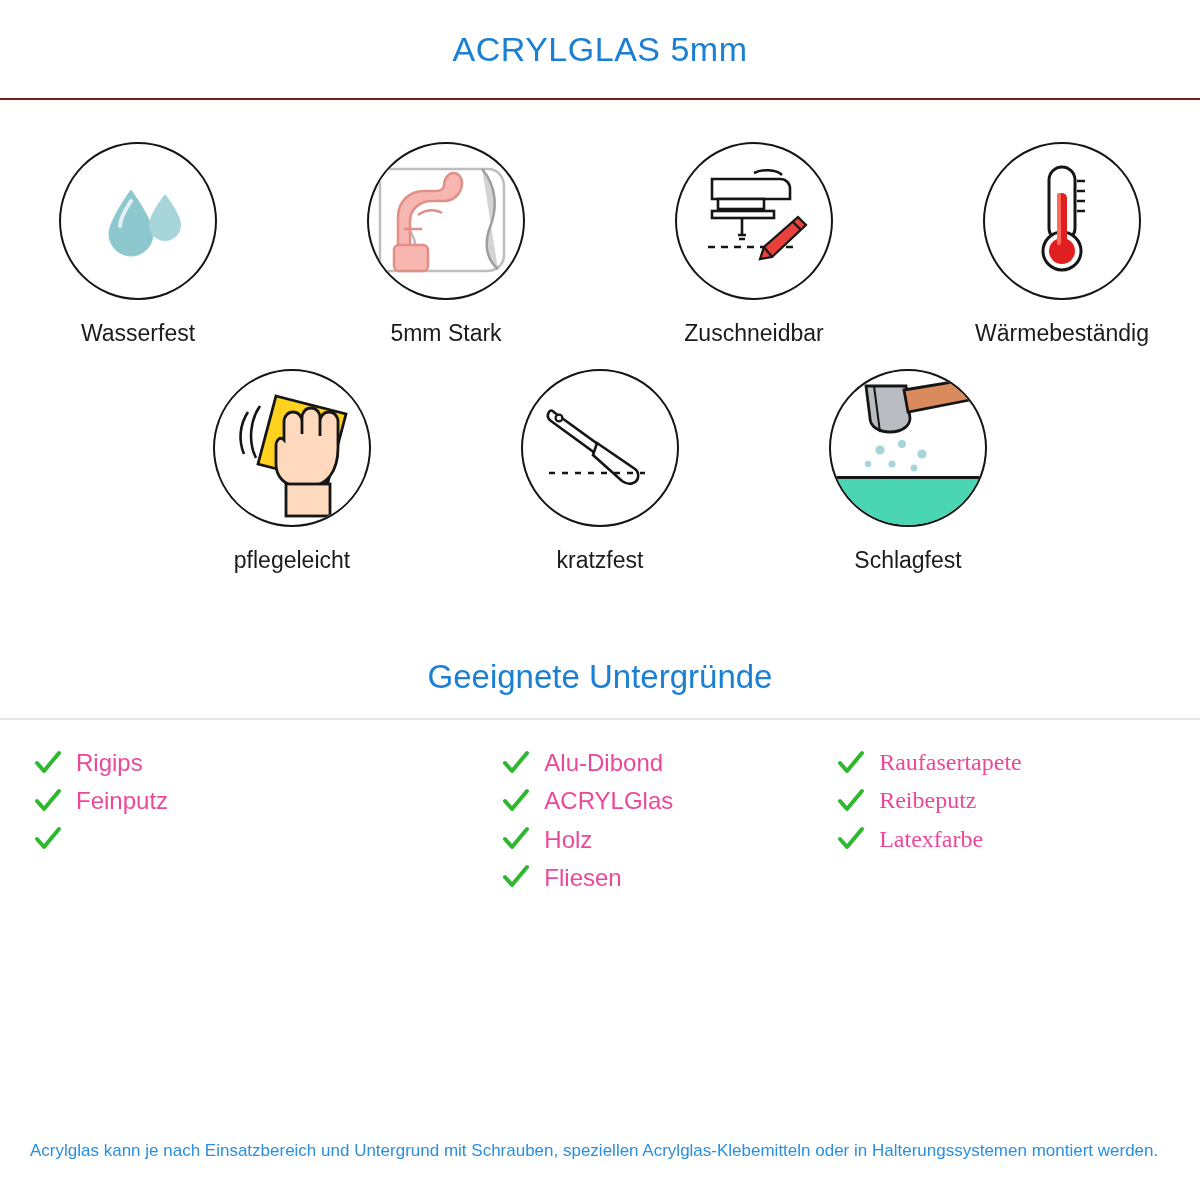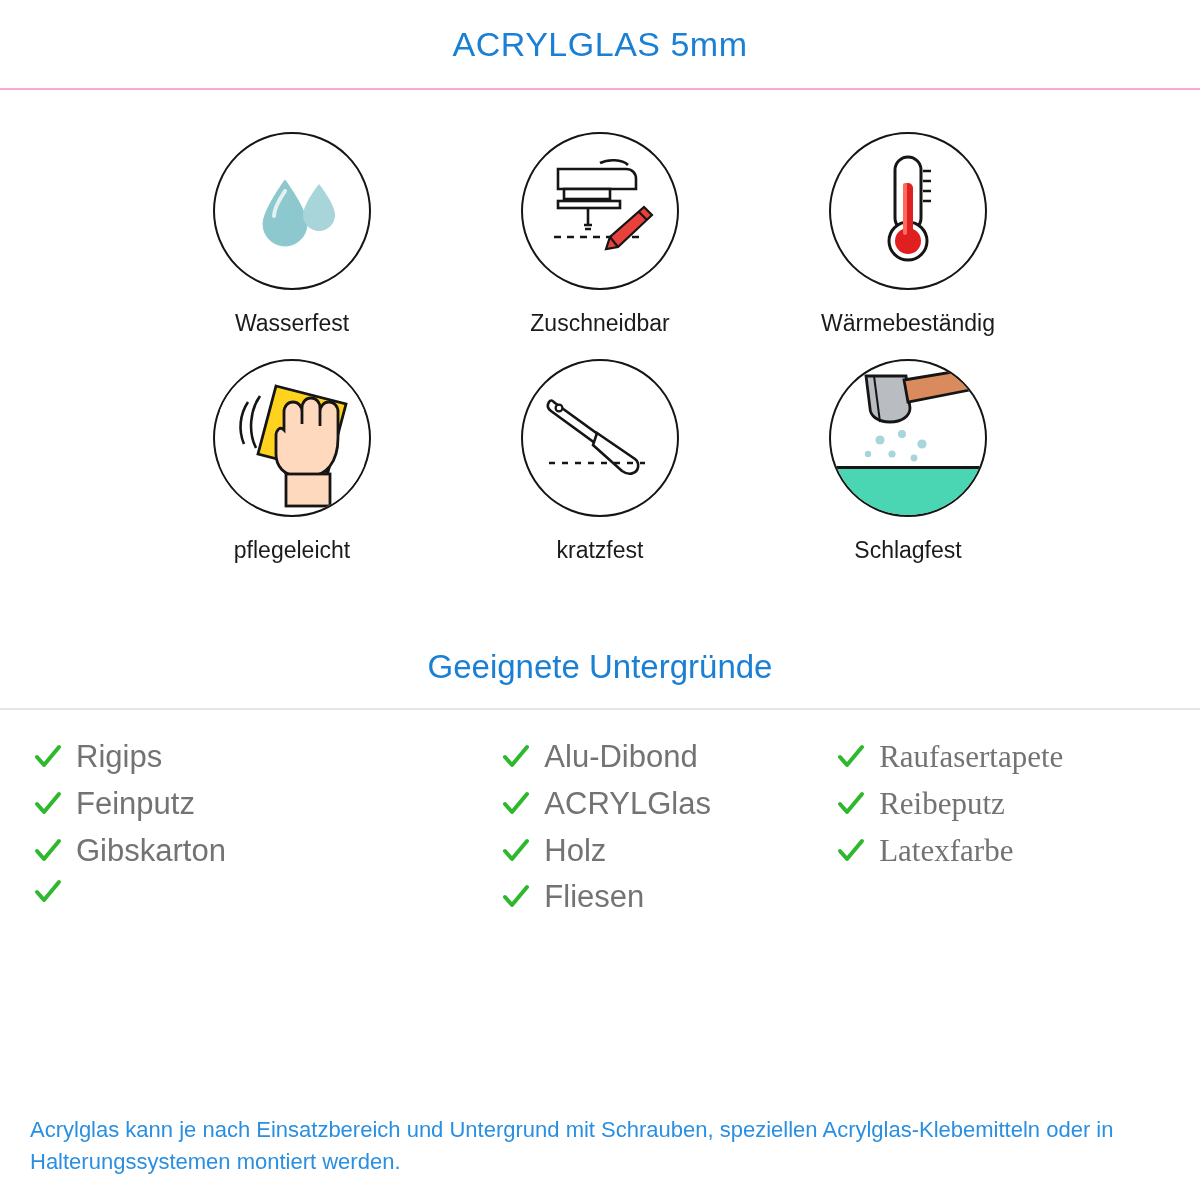--- a/index.html
+++ b/index.html
@@ -6,23 +6,23 @@
   html, body {
     width: 1200px; height: 1200px;
     background: #ffffff;
     font-family: "Liberation Sans", sans-serif;
     overflow: hidden;
   }
   .page { position: relative; width: 1200px; height: 1200px; }
 
   
   .header {
-    height: 90px;
+    height: 100px;
     display: flex; align-items: center; justify-content: center;
-    border-bottom: 2px solid #f9a8d4;
+    border-bottom: 2px solid #7f1d1d;
   }
   .header-title {
     font-size: 34px;
     color: #1b7fd4;
     letter-spacing: 0.5px;
     font-weight: 400;
   }
 
   
   .features {
@@ -75,38 +75,38 @@
     padding: 28px 34px 0 34px;
     gap: 0;
   }
   .sub-col { display: flex; flex-direction: column; gap: 9px; }
   .sub-col.c1 { width: 470px; }
   .sub-col.c2 { width: 336px; }
   .sub-col.c3 { width: 330px; font-family: Liberation Serif, serif; }
 
   .sub-item {
     display: flex; align-items: center; gap: 14px;
-    font-size: 31px;
-    color: #737373;
+    font-size: 24px;
+    color: #ec4899;
     line-height: 1.22;
   }
   .check {
     width: 28px; height: 28px;
     flex: 0 0 28px;
     position: relative;
     display: inline-block;
   }
   .check svg { display: block; }
 
   
   .footnote {
     position: absolute;
     left: 30px; right: 24px;
-    bottom: 22px;
-    font-size: 22px;
+    bottom: 36px;
+    font-size: 17px;
     color: #2a8fe0;
     line-height: 1.45;
   }
 
   
   .impact-fill {
     position: absolute; left: 0; right: 0; bottom: 0;
     height: 46px; background: #4ad6b2;
   }
   .impact-line {
@@ -133,20 +133,39 @@
             <svg width="110" height="110" viewBox="0 0 110 110">
               <path d="M48 26 C48 26 26 56 26 70 A22 22 0 0 0 70 70 C70 56 48 26 48 26 Z" fill="#8ec8cf" stroke="#8ec8cf" stroke-width="1"></path>
               <path d="M82 30 C82 30 66 50 66 61 A16 16 0 0 0 98 61 C98 50 82 30 82 30 Z" fill="#a8d5da"></path>
               <path d="M37 62 C37 54 44 43 48 37" stroke="#ffffff" stroke-width="4" fill="none" stroke-linecap="round" opacity="0.75"></path>
             </svg>
           </span>
         </div>
         <div class="feature-label">Wasserfest</div>
       </div>
 
+      <div class="feature">
+        <div class="circle">
+          <span>
+            <svg width="152" height="152" viewBox="0 0 152 152">
+
+              <path d="M10 26 L118 26 C128 26 134 34 134 44 L134 112 C134 122 126 128 116 128 L10 128 Z" fill="#ffffff" stroke="#bdbdbd" stroke-width="2.5"></path>
+              <path d="M112 26 C126 42 128 64 120 84 C114 100 116 116 128 126" fill="#d4d4d4" stroke="#9e9e9e" stroke-width="2.5"></path>
+              <path d="M36 128 C48 116 48 100 40 88" fill="none" stroke="#bdbdbd" stroke-width="2.5"></path>
+
+              <path d="M40 104 L40 78 C40 66 50 58 62 58 L74 58 C84 58 92 50 92 40 C92 34 88 30 84 30
+                       C78 30 74 36 74 42 C74 46 70 48 66 48 L54 48 C40 48 28 58 28 74 L28 104 Z" fill="#f7b7b0" stroke="#e08f86" stroke-width="2.5"></path>
+              <rect x="24" y="102" width="34" height="26" rx="5" fill="#f7b7b0" stroke="#e08f86" stroke-width="2.5"></rect>
+              <path d="M48 72 C56 66 66 66 72 70" fill="none" stroke="#e08f86" stroke-width="2.5"></path>
+              <path d="M34 86 L52 86" stroke="#e08f86" stroke-width="2.5"></path>
+            </svg>
+          </span>
+        </div>
+        <div class="feature-label">5mm Stark</div>
+      </div>
 
       <div class="feature">
         <div class="circle">
           <span>
             <svg width="120" height="120" viewBox="0 0 120 120">
 
               <path d="M18 20 L86 20 C92 20 96 24 96 30 L96 40 L18 40 Z" fill="#ffffff" stroke="#151515" stroke-width="2.6"></path>
               <path d="M60 14 C68 10 82 10 88 16" fill="none" stroke="#151515" stroke-width="2.6"></path>
               <rect x="24" y="40" width="46" height="10" fill="#ffffff" stroke="#151515" stroke-width="2.6"></rect>
               <rect x="18" y="52" width="62" height="7" fill="#ffffff" stroke="#151515" stroke-width="2.6"></rect>
@@ -274,28 +293,20 @@
             </svg>
           </span>
         <span>Feinputz</span>
       </div>
       <div class="sub-item">
         <span class="check">
             <svg width="28" height="28" viewBox="0 0 28 28">
               <path d="M3 14 L10 22 L25 4" fill="none" stroke="#2eb82e" stroke-width="4" stroke-linecap="round" stroke-linejoin="round"></path>
             </svg>
           </span>
-        <span>Gibskarton</span>
-      </div>
-      <div class="sub-item">
-        <span class="check">
-            <svg width="28" height="28" viewBox="0 0 28 28">
-              <path d="M3 14 L10 22 L25 4" fill="none" stroke="#2eb82e" stroke-width="4" stroke-linecap="round" stroke-linejoin="round"></path>
-            </svg>
-          </span>
       </div>
     </div>
 
     <div class="sub-col c2">
       <div class="sub-item">
         <span class="check">
             <svg width="28" height="28" viewBox="0 0 28 28">
               <path d="M3 14 L10 22 L25 4" fill="none" stroke="#2eb82e" stroke-width="4" stroke-linecap="round" stroke-linejoin="round"></path>
             </svg>
           </span>

